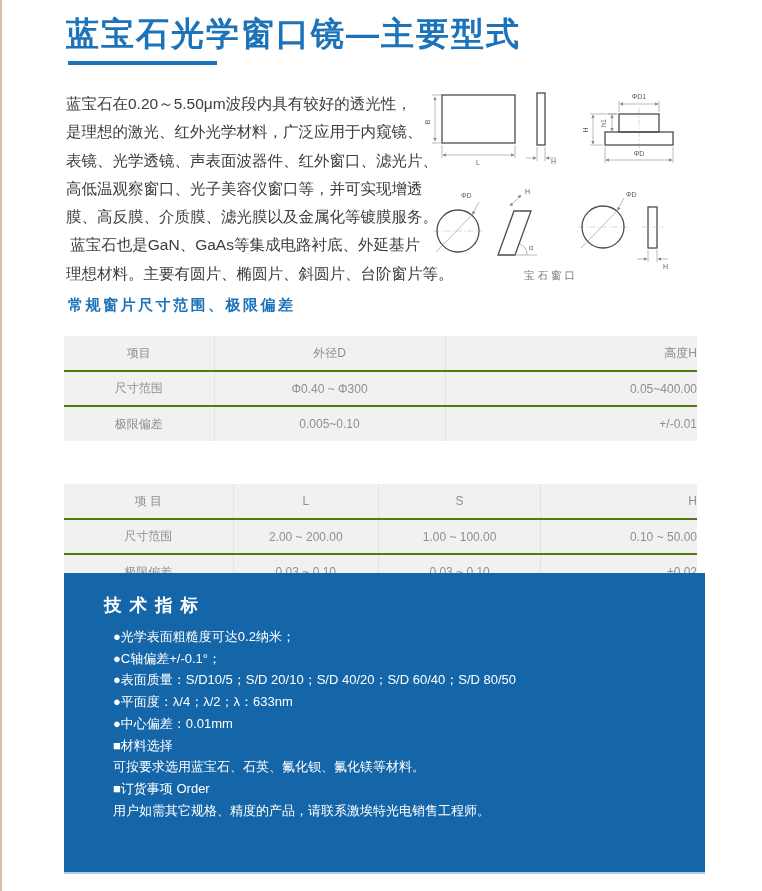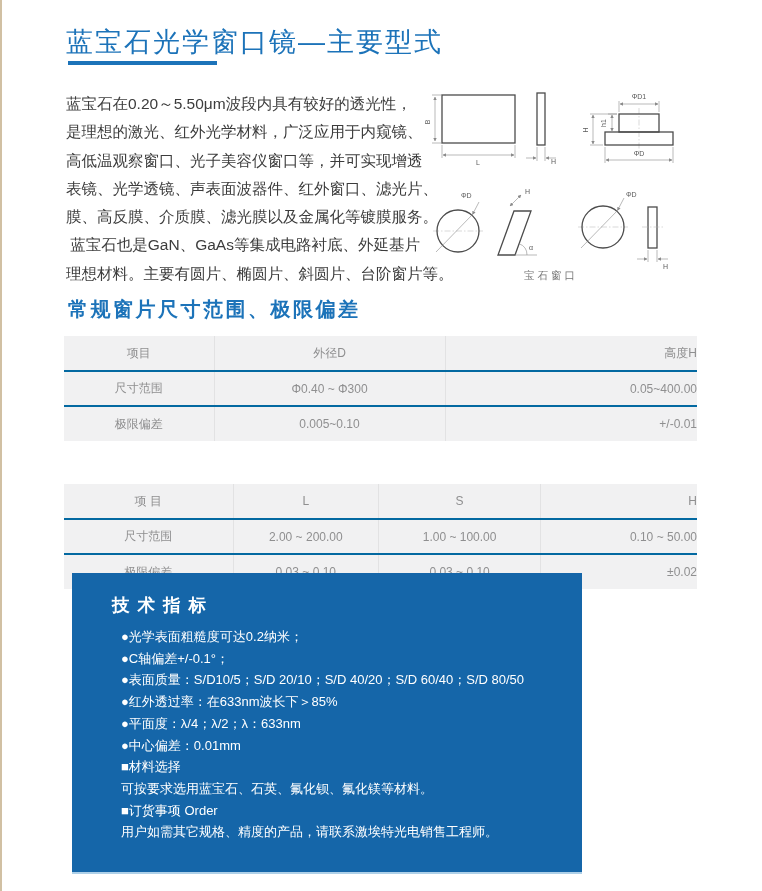--- a/index.html
+++ b/index.html
@@ -10,57 +10,57 @@
     --body-text:#3c3c3c;
     --edge-tan:#c9b593;
     --drawing-line:#4c4c4c;
     --dim-line:#8a8a8a;
   }
   *{margin:0;padding:0;box-sizing:border-box;}
   html,body{background:#fff;}
   body{font-family:"Liberation Sans","DejaVu Sans",sans-serif;}
   .page{position:relative;width:762px;height:891px;background:#ffffff;overflow:hidden;}
   .left-edge{position:absolute;left:0;top:0;width:2px;height:891px;background:var(--edge-tan);opacity:.85;}
-  .title{position:absolute;left:66px;top:24px;font-size:27px;font-weight:normal;letter-spacing:2px;color:var(--accent-blue);white-space:nowrap;}
+  .title{position:absolute;left:66px;top:12px;font-size:33px;font-weight:bold;letter-spacing:2px;color:var(--accent-blue);white-space:nowrap;}
   .title-underline{position:absolute;left:68px;top:61px;width:149px;height:4px;background:var(--accent-blue);}
   .intro{position:absolute;left:66px;top:90px;width:372px;}
   .intro .iline{font-size:15.5px;line-height:28.3px;color:var(--body-text);white-space:pre;}
   .diagrams{position:absolute;left:425px;top:85px;}
   .shape{fill:none;stroke:var(--drawing-line);stroke-width:1.3;}
   .dim{stroke:var(--dim-line);stroke-width:0.6;fill:none;}
   .center{stroke:#b0b0b0;stroke-width:0.5;stroke-dasharray:6 2 1.5 2;fill:none;}
   .lbl{fill:#5a5a5a;font-size:7px;}
   .caption{fill:#757575;font-size:10.5px;letter-spacing:3px;}
-  .section-heading{position:absolute;left:68px;top:296px;font-size:20px;font-weight:bold;letter-spacing:2.5px;color:var(--accent-blue);white-space:nowrap;}
+  .section-heading{position:absolute;left:68px;top:296px;font-size:15px;font-weight:bold;letter-spacing:2.5px;color:var(--accent-blue);white-space:nowrap;}
   table.spec{position:absolute;left:64px;width:633px;border-collapse:collapse;table-layout:fixed;}
   table.t1{top:336px;}
   table.t2{top:462px;margin-top:22px;}
-  table.spec td,table.spec th{height:35px;background:var(--table-bg);border-right:1px solid #e2e2e3;border-bottom:2px solid #0369a1;
+  table.spec td,table.spec th{height:35px;background:var(--table-bg);border-right:1px solid #e2e2e3;border-bottom:2px solid #4d7c0f;
     font-size:12px;font-weight:normal;color:var(--table-text);text-align:center;vertical-align:middle;white-space:nowrap;}
   table.spec tr td:last-child,table.spec tr th:last-child{border-right:none;text-align:right;}
   table.spec tr:last-child td{border-bottom:none;}
-  .tech-panel{position:absolute;left:64px;top:573px;width:510px;height:301px;background:var(--panel-blue);border-bottom:2px solid #aed0e8;color:#ffffff;margin-left:8px;}
+  .tech-panel{position:absolute;left:64px;top:573px;width:641px;height:301px;background:var(--panel-blue);border-bottom:2px solid #aed0e8;color:#ffffff;}
   .tech-heading{margin:20px 0 0 40px;font-size:17.5px;font-weight:bold;letter-spacing:8px;white-space:nowrap;}
   .tech-list{margin:9px 0 0 49px;}
   .tech-item{font-size:13px;font-weight:normal;line-height:21.7px;white-space:nowrap;}
 </style>
 </head>
 <body>
 
 <div class="page">
   <div class="left-edge"></div>
 
   <h1 class="title">蓝宝石光学窗口镜—主要型式</h1>
   <div class="title-underline"></div>
 
   <div class="intro">
     <div class="iline">蓝宝石在0.20～5.50μm波段内具有较好的透光性，</div>
     <div class="iline">是理想的激光、红外光学材料，广泛应用于内窥镜、</div>
+    <div class="iline">表镜、光学透镜、声表面波器件、红外窗口、滤光片、</div>
     <div class="iline">高低温观察窗口、光子美容仪窗口等，并可实现增透</div>
-    <div class="iline">表镜、光学透镜、声表面波器件、红外窗口、滤光片、</div>
     <div class="iline">膜、高反膜、介质膜、滤光膜以及金属化等镀膜服务。</div>
     <div class="iline">&nbsp;蓝宝石也是GaN、GaAs等集成电路衬底、外延基片</div>
     <div class="iline">理想材料。主要有圆片、椭圆片、斜圆片、台阶窗片等。</div>
   </div>
 
   <svg class="diagrams" width="337" height="205" viewBox="0 0 337 205">
     <defs>
       <marker id="ae" viewBox="0 0 10 10" refX="9" refY="5" markerWidth="6" markerHeight="6" orient="auto-start-reverse">
         <path d="M0,0 L10,5 L0,10 z" fill="#8a8a8a"></path>
       </marker>
@@ -202,21 +202,20 @@
       </tr>
     </tbody>
   </table>
 
   <div class="tech-panel">
     <div class="tech-heading">技术指标</div>
     <div class="tech-list">
       <div class="tech-item">●光学表面粗糙度可达0.2纳米；</div>
       <div class="tech-item">●C轴偏差+/-0.1°；</div>
       <div class="tech-item">●表面质量：S/D10/5；S/D 20/10；S/D 40/20；S/D 60/40；S/D 80/50</div>
-      <div class="tech-item">●红外透过率：在633nm波长下＞85%</div>
       <div class="tech-item">●平面度：λ/4；λ/2；λ：633nm</div>
       <div class="tech-item">●中心偏差：0.01mm</div>
       <div class="tech-item">■材料选择</div>
       <div class="tech-item">可按要求选用蓝宝石、石英、氟化钡、氟化镁等材料。</div>
       <div class="tech-item">■订货事项 Order</div>
       <div class="tech-item">用户如需其它规格、精度的产品，请联系激埃特光电销售工程师。</div>
     </div>
   </div>
 </div>
 

